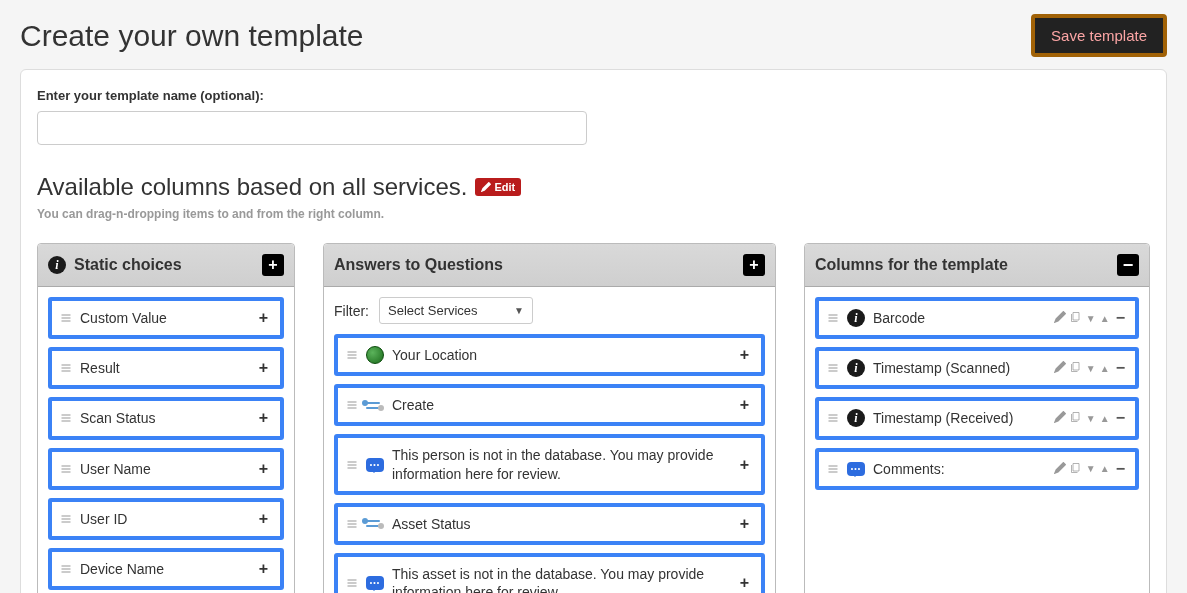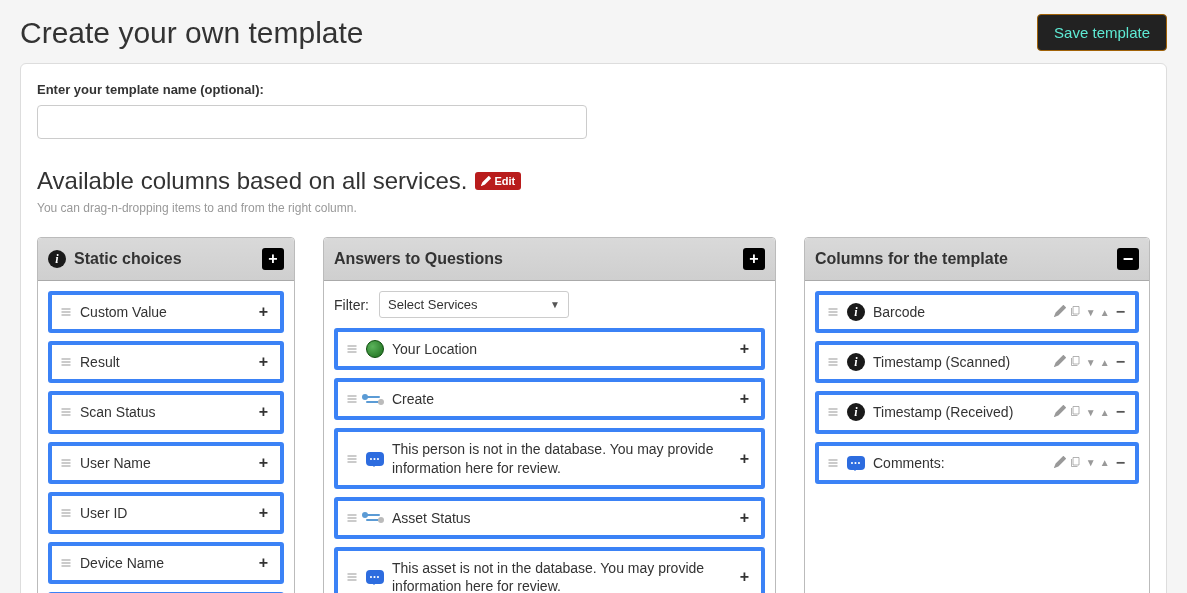--- a/index.html
+++ b/index.html
@@ -1,36 +1,36 @@
 <!DOCTYPE html>
 <html><head>
 <meta charset="utf-8">
 <style>
 * { box-sizing: border-box; margin: 0; padding: 0; }
 body { font-family: "Helvetica Neue", Helvetica, Arial, sans-serif; background: #f5f5f5; color: #333; font-size: 14px; }
 .page { padding: 0 20px 20px; }
 .header { display: flex; justify-content: space-between; align-items: center; padding: 14px 0 12px; }
 .page-title { font-size: 30px; font-weight: 400; color: #333; }
-.btn-save { background: #222; color: #5eead4; border: 1px solid #a16207; border-radius: 4px; padding: 9px 16px; font-size: 15px; cursor: pointer; }
+.btn-save { background: #222; color: #fca5a5; border: 4px solid #a16207; border-radius: 4px; padding: 9px 16px; font-size: 15px; cursor: pointer; }
 .main-card { background: #fff; border: 1px solid #ddd; border-radius: 6px; padding: 18px 16px; }
 .label { font-weight: 700; font-size: 13px; color: #333; }
 .template-input { display: block; margin-top: 8px; width: 550px; height: 34px; padding: 6px 10px; border: 1px solid #ccc; border-radius: 4px; font-size: 14px; background: #fff; }
 .section-heading { margin-top: 28px; font-size: 24px; font-weight: 400; color: #333; display: flex; align-items: center; gap: 8px; }
 .edit-badge { display: inline-flex; align-items: center; background: #b91c1c; color: #fff; font-size: 11px; font-weight: 700; padding: 3px 6px; border-radius: 3px; cursor: pointer; gap: 3px; }
-.helper { color: #999; font-size: 12px; margin-top: 6px; }
+.helper { color: #999; font-size: 12px; margin-top: 6px; font-weight: bold; }
 .columns { display: flex; gap: 28px; margin-top: 22px; }
 .col { border: 1px solid #bbb; border-radius: 4px; background: #fff; }
 .col-static { width: 258px; flex: 0 0 258px; }
 .col-answers { flex: 1; }
 .col-template { width: 346px; flex: 0 0 346px; }
 .col-head { display: flex; align-items: center; justify-content: space-between; background: linear-gradient(#d9d9d9,#cfcfcf); padding: 10px 10px; border-bottom: 1px solid #aaa; border-radius: 4px 4px 0 0; }
 .col-head-left { display: flex; align-items: center; gap: 8px; font-size: 16px; font-weight: 700; color: #333; }
 .col-body { padding: 10px 10px 14px; }
 .filter-row { display: flex; align-items: center; gap: 10px; margin-bottom: 10px; font-size: 14px; color: #333; }
-.select { background: #fff; border: 1px solid #ccc; border-radius: 3px; padding: 5px 8px; font-size: 13px; width: 190px; display: flex; align-items: center; justify-content: space-between; cursor: pointer; }
+.select { background: #fff; border: 1px solid #ccc; border-radius: 3px; padding: 5px 8px; font-size: 13px; width: 154px; display: flex; align-items: center; justify-content: space-between; cursor: pointer; }
 .item { display: flex; align-items: center; gap: 8px; border: 4px solid #3b82f6; border-radius: 3px; padding: 8px 8px; margin-bottom: 8px; background: #fff; font-size: 14px; color: #333; position: relative; }
 .item-text { flex: 1; line-height: 1.3; }
 .item-actions { display: flex; align-items: center; gap: 4px; color: #888; }
 .item-actions svg, .item-actions .icon-txt { color: #888; }
 
 
 .icon-info { width: 18px; height: 18px; border-radius: 50%; background: #1a1a1a; color: #fff; display: inline-flex; align-items: center; justify-content: center; font-family: Georgia, serif; font-style: italic; font-weight: 700; font-size: 12px; flex-shrink: 0; }
 .icon-plus-black { width: 22px; height: 22px; border-radius: 3px; background: #000; color: #fff; display: inline-flex; align-items: center; justify-content: center; font-size: 16px; font-weight: 700; cursor: pointer; }
 .icon-minus-black { width: 22px; height: 22px; border-radius: 3px; background: #000; color: #fff; display: inline-flex; align-items: center; justify-content: center; font-size: 18px; font-weight: 700; cursor: pointer; }
 .icon-drag { color: #bbb; display: inline-flex; flex-shrink: 0; }

